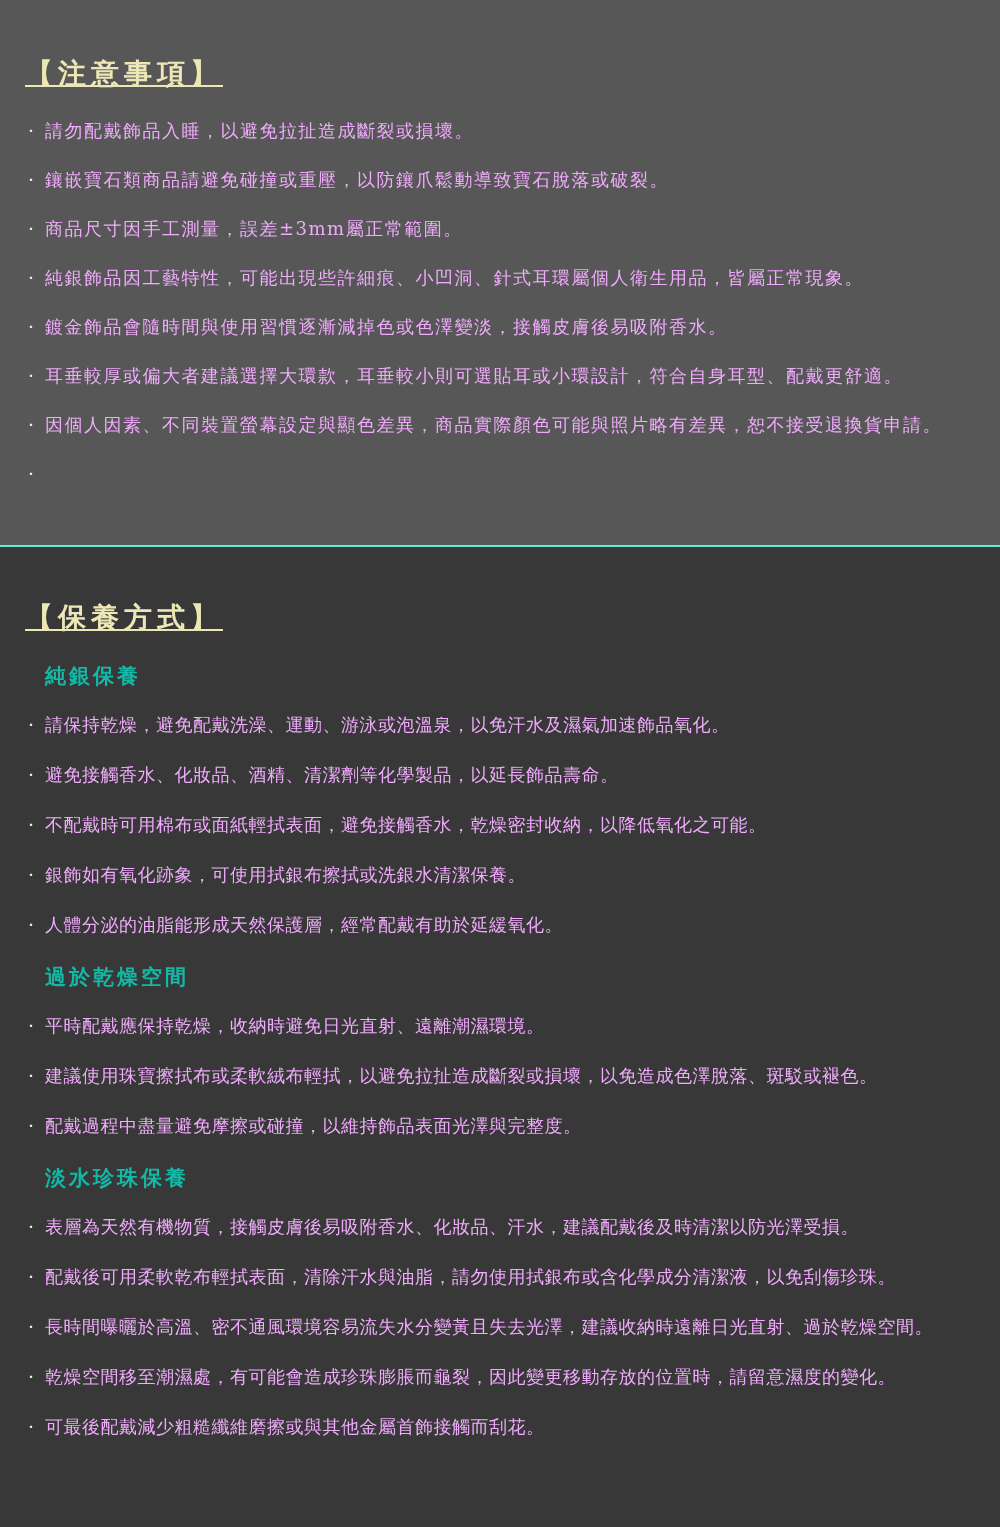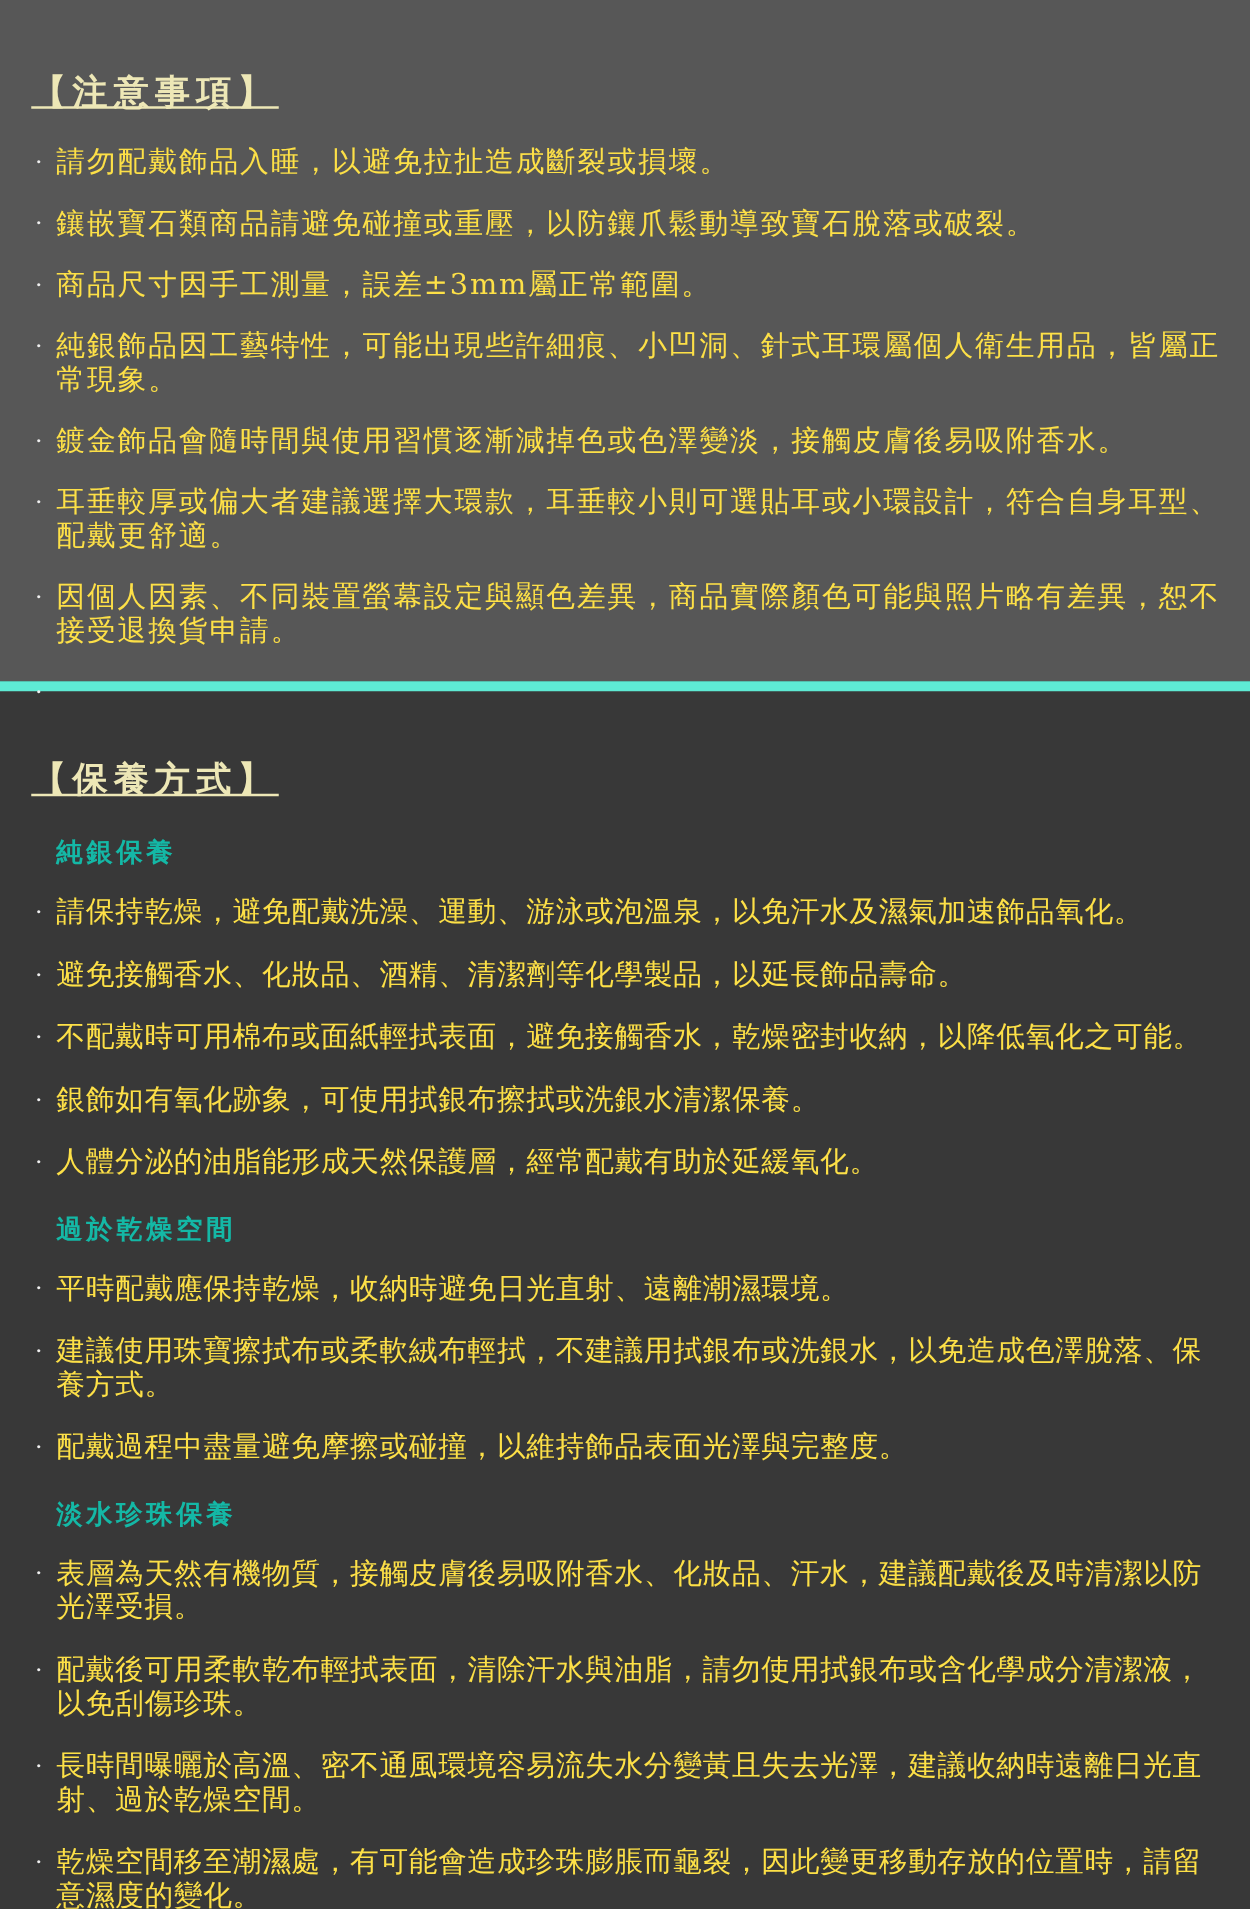--- a/index.html
+++ b/index.html
@@ -17,21 +17,21 @@
     box-sizing: border-box;
     width: 1000px;
   }
   .section-notice {
     background: #575757;
     height: 545px;
     padding: 55px 20px 0 25px;
   }
   .section-care {
     background: #383838;
-    border-top: 8px solid #5eead4;
+    border-top: 2px solid #5eead4;
     height: 980px;
     padding: 52px 20px 0 25px;
   }
   .main-title {
     margin: 0 0 24px 0;
     font-size: 28px;
     line-height: 38px;
     font-weight: bold;
     letter-spacing: 5px;
     color: #ede7b6;
@@ -54,23 +54,23 @@
   }
   .section-care .bullet-row { margin-bottom: 23px; }
   .bullet-dot {
     flex: 0 0 17px;
     font-size: 19px;
     line-height: 27px;
     color: #f0f0f0;
     padding-left: 3px;
   }
   .bullet-text {
-    font-size: 23px;
+    font-size: 18px;
     line-height: 27px;
-    color: #fde047;
+    color: #f0abfc;
   }
   .section-notice .bullet-text { letter-spacing: 1.5px; }
   .section-care .bullet-text { letter-spacing: 0.5px; }
 </style>
 </head>
 <body>
 
 <div class="section section-notice">
   <h1 class="main-title">【注意事項】</h1>
 
@@ -135,21 +135,21 @@
   </div>
 
   <div>
     <h2 class="sub-title">過於乾燥空間</h2>
     <div class="bullet-row">
       <span class="bullet-dot">·</span>
       <span class="bullet-text">平時配戴應保持乾燥，收納時避免日光直射、遠離潮濕環境。</span>
     </div>
     <div class="bullet-row">
       <span class="bullet-dot">·</span>
-      <span class="bullet-text">建議使用珠寶擦拭布或柔軟絨布輕拭，不建議用拭銀布或洗銀水，以免造成色澤脫落、保養方式。</span>
+      <span class="bullet-text">建議使用珠寶擦拭布或柔軟絨布輕拭，以避免拉扯造成斷裂或損壞，以免造成色澤脫落、斑駁或褪色。</span>
     </div>
     <div class="bullet-row">
       <span class="bullet-dot">·</span>
       <span class="bullet-text">配戴過程中盡量避免摩擦或碰撞，以維持飾品表面光澤與完整度。</span>
     </div>
   </div>
 
   <div>
     <h2 class="sub-title">淡水珍珠保養</h2>
     <div class="bullet-row">

